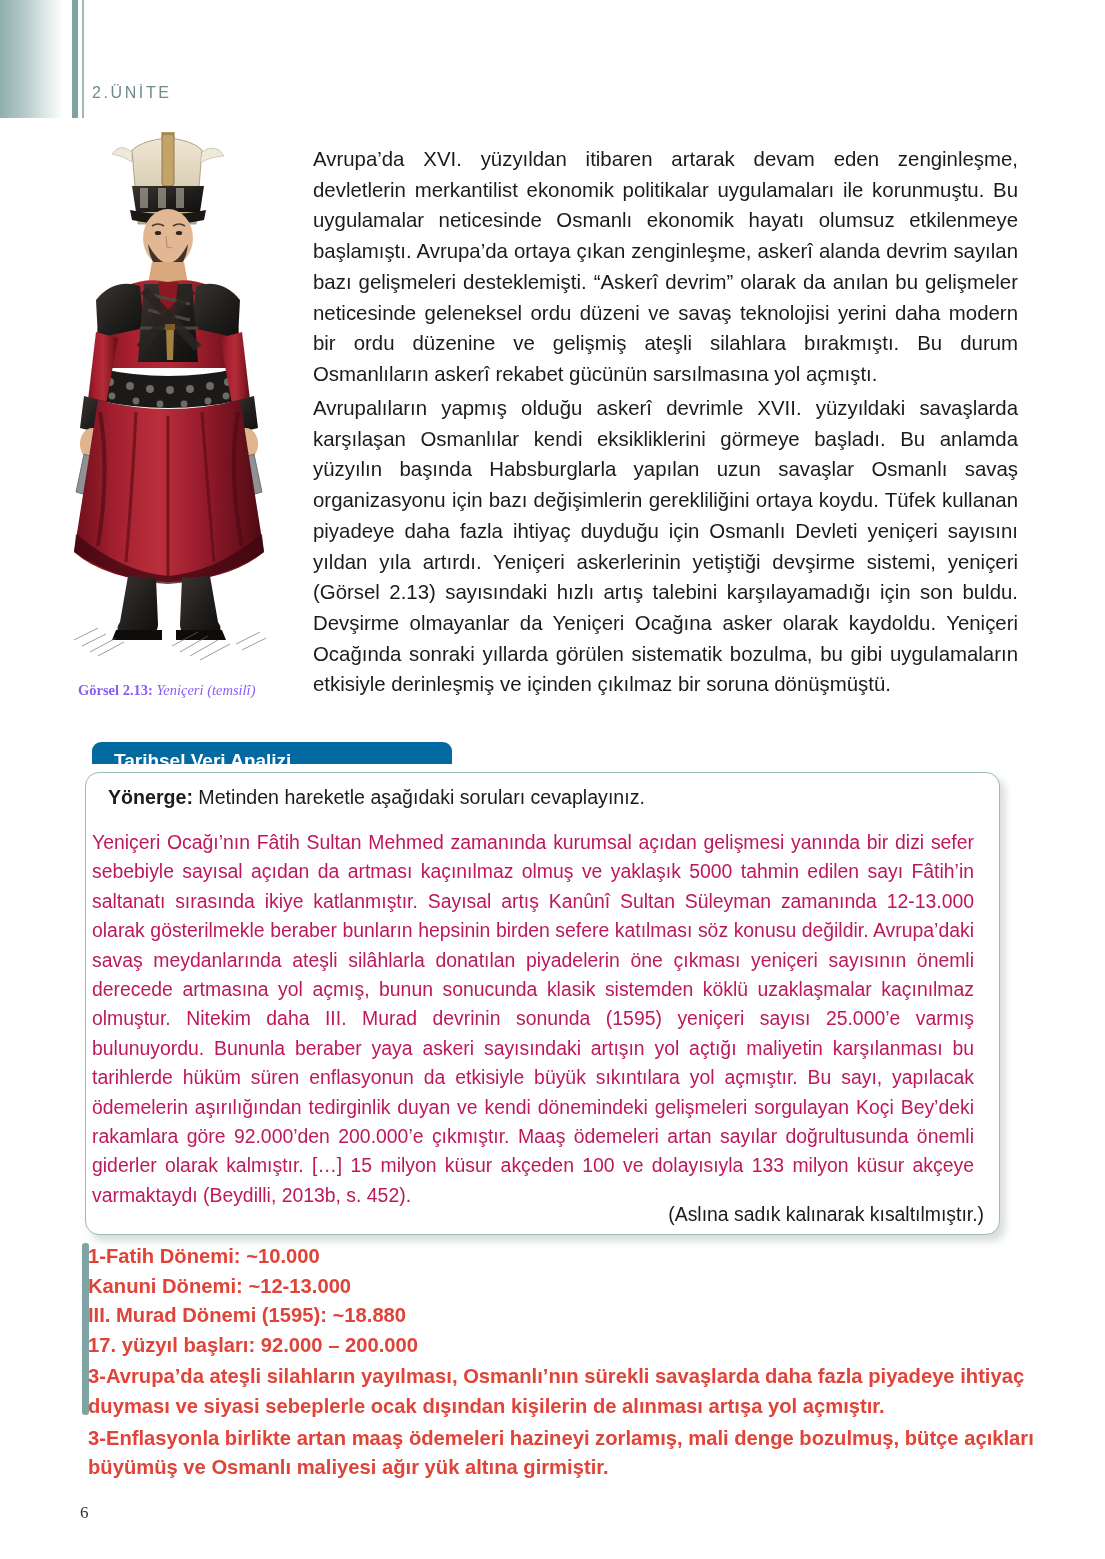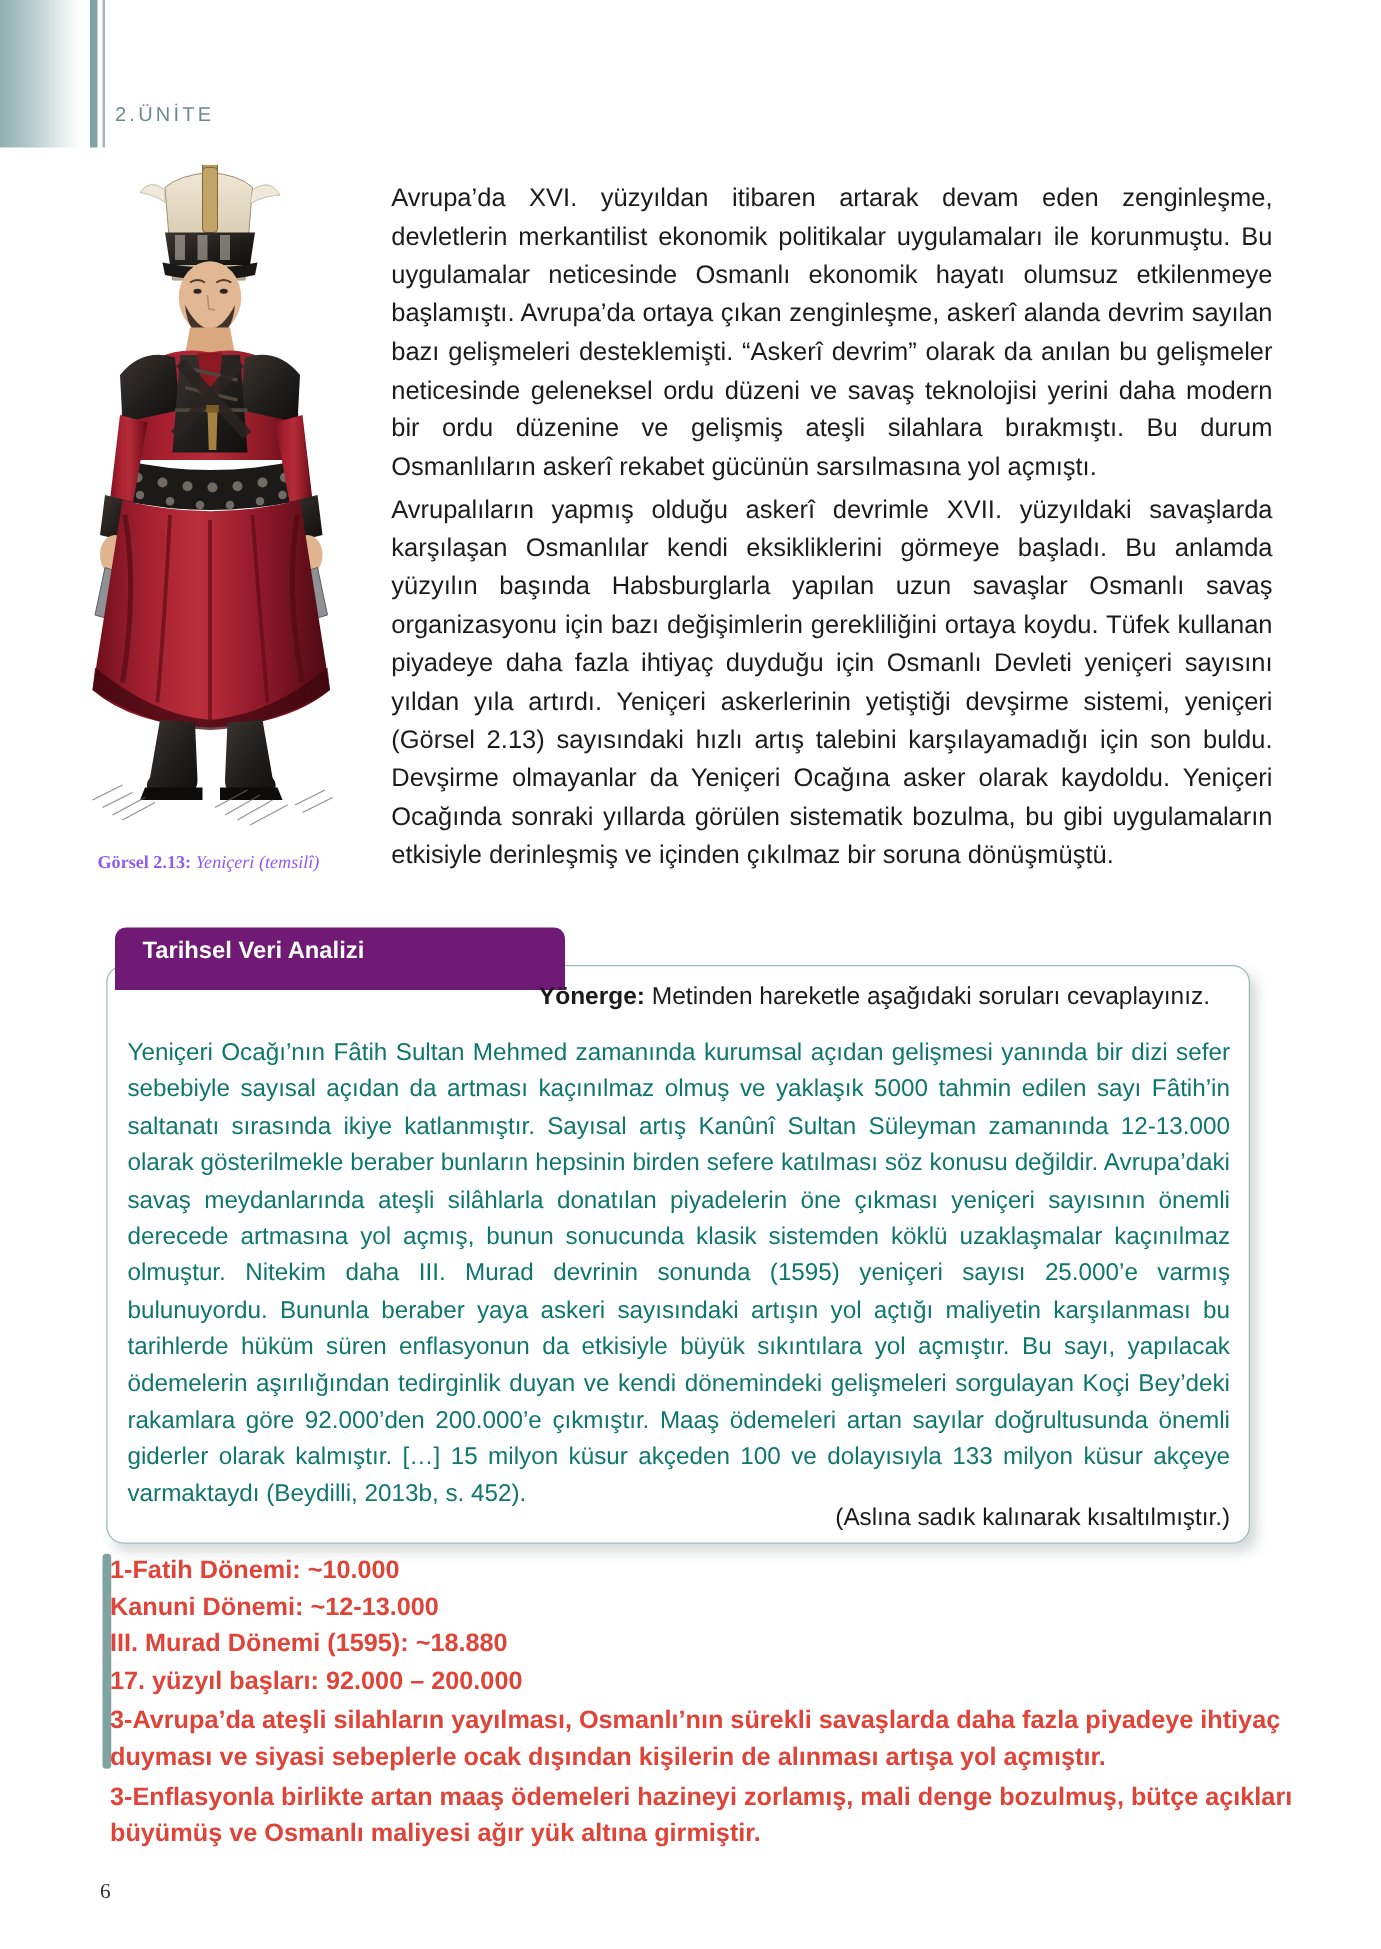--- a/index.html
+++ b/index.html
@@ -78,22 +78,22 @@
     font-family: "Liberation Sans", sans-serif;
   }
   #para1 { top: 144px; }
   #para2 { top: 393px; }
 
   
   .tab {
     position: absolute;
     left: 92px; top: 742px;
     min-width: 360px;
-    height: 50px;
-    background: #701a75;
+    height: 22px;
+    background: #0369a1;
     border-radius: 9px 9px 0 0;
     color: #ffffff;
     font-size: 19px;
     font-weight: bold;
     line-height: 38px;
     padding: 0 22px;
     z-index: 2;
   }
   .card {
     position: absolute;
@@ -106,31 +106,30 @@
     box-shadow: 5px 6px 9px rgba(120,135,134,.30);
     z-index: 1;
   }
   .yonerge {
     position: absolute;
     left: 108px; top: 786px;
     width: 860px;
     font-size: 19.6px;
     color: #1b1b1b;
     z-index: 3;
-    text-align: right;
   }
   .yonerge b { font-weight: bold; }
 
   .quote {
     position: absolute;
-    left: 102px; top: 828px;
+    left: 92px; top: 828px;
     width: 882px;
     font-size: 19.4px;
     line-height: 29.4px;
-    color: #0f766e;
+    color: #be185d;
     text-align: justify;
     z-index: 3;
   }
   .quote-src {
     position: absolute;
     left: 102px; top: 1203px;
     width: 882px;
     font-size: 19.4px;
     color: #1b1b1b;
     text-align: right;

